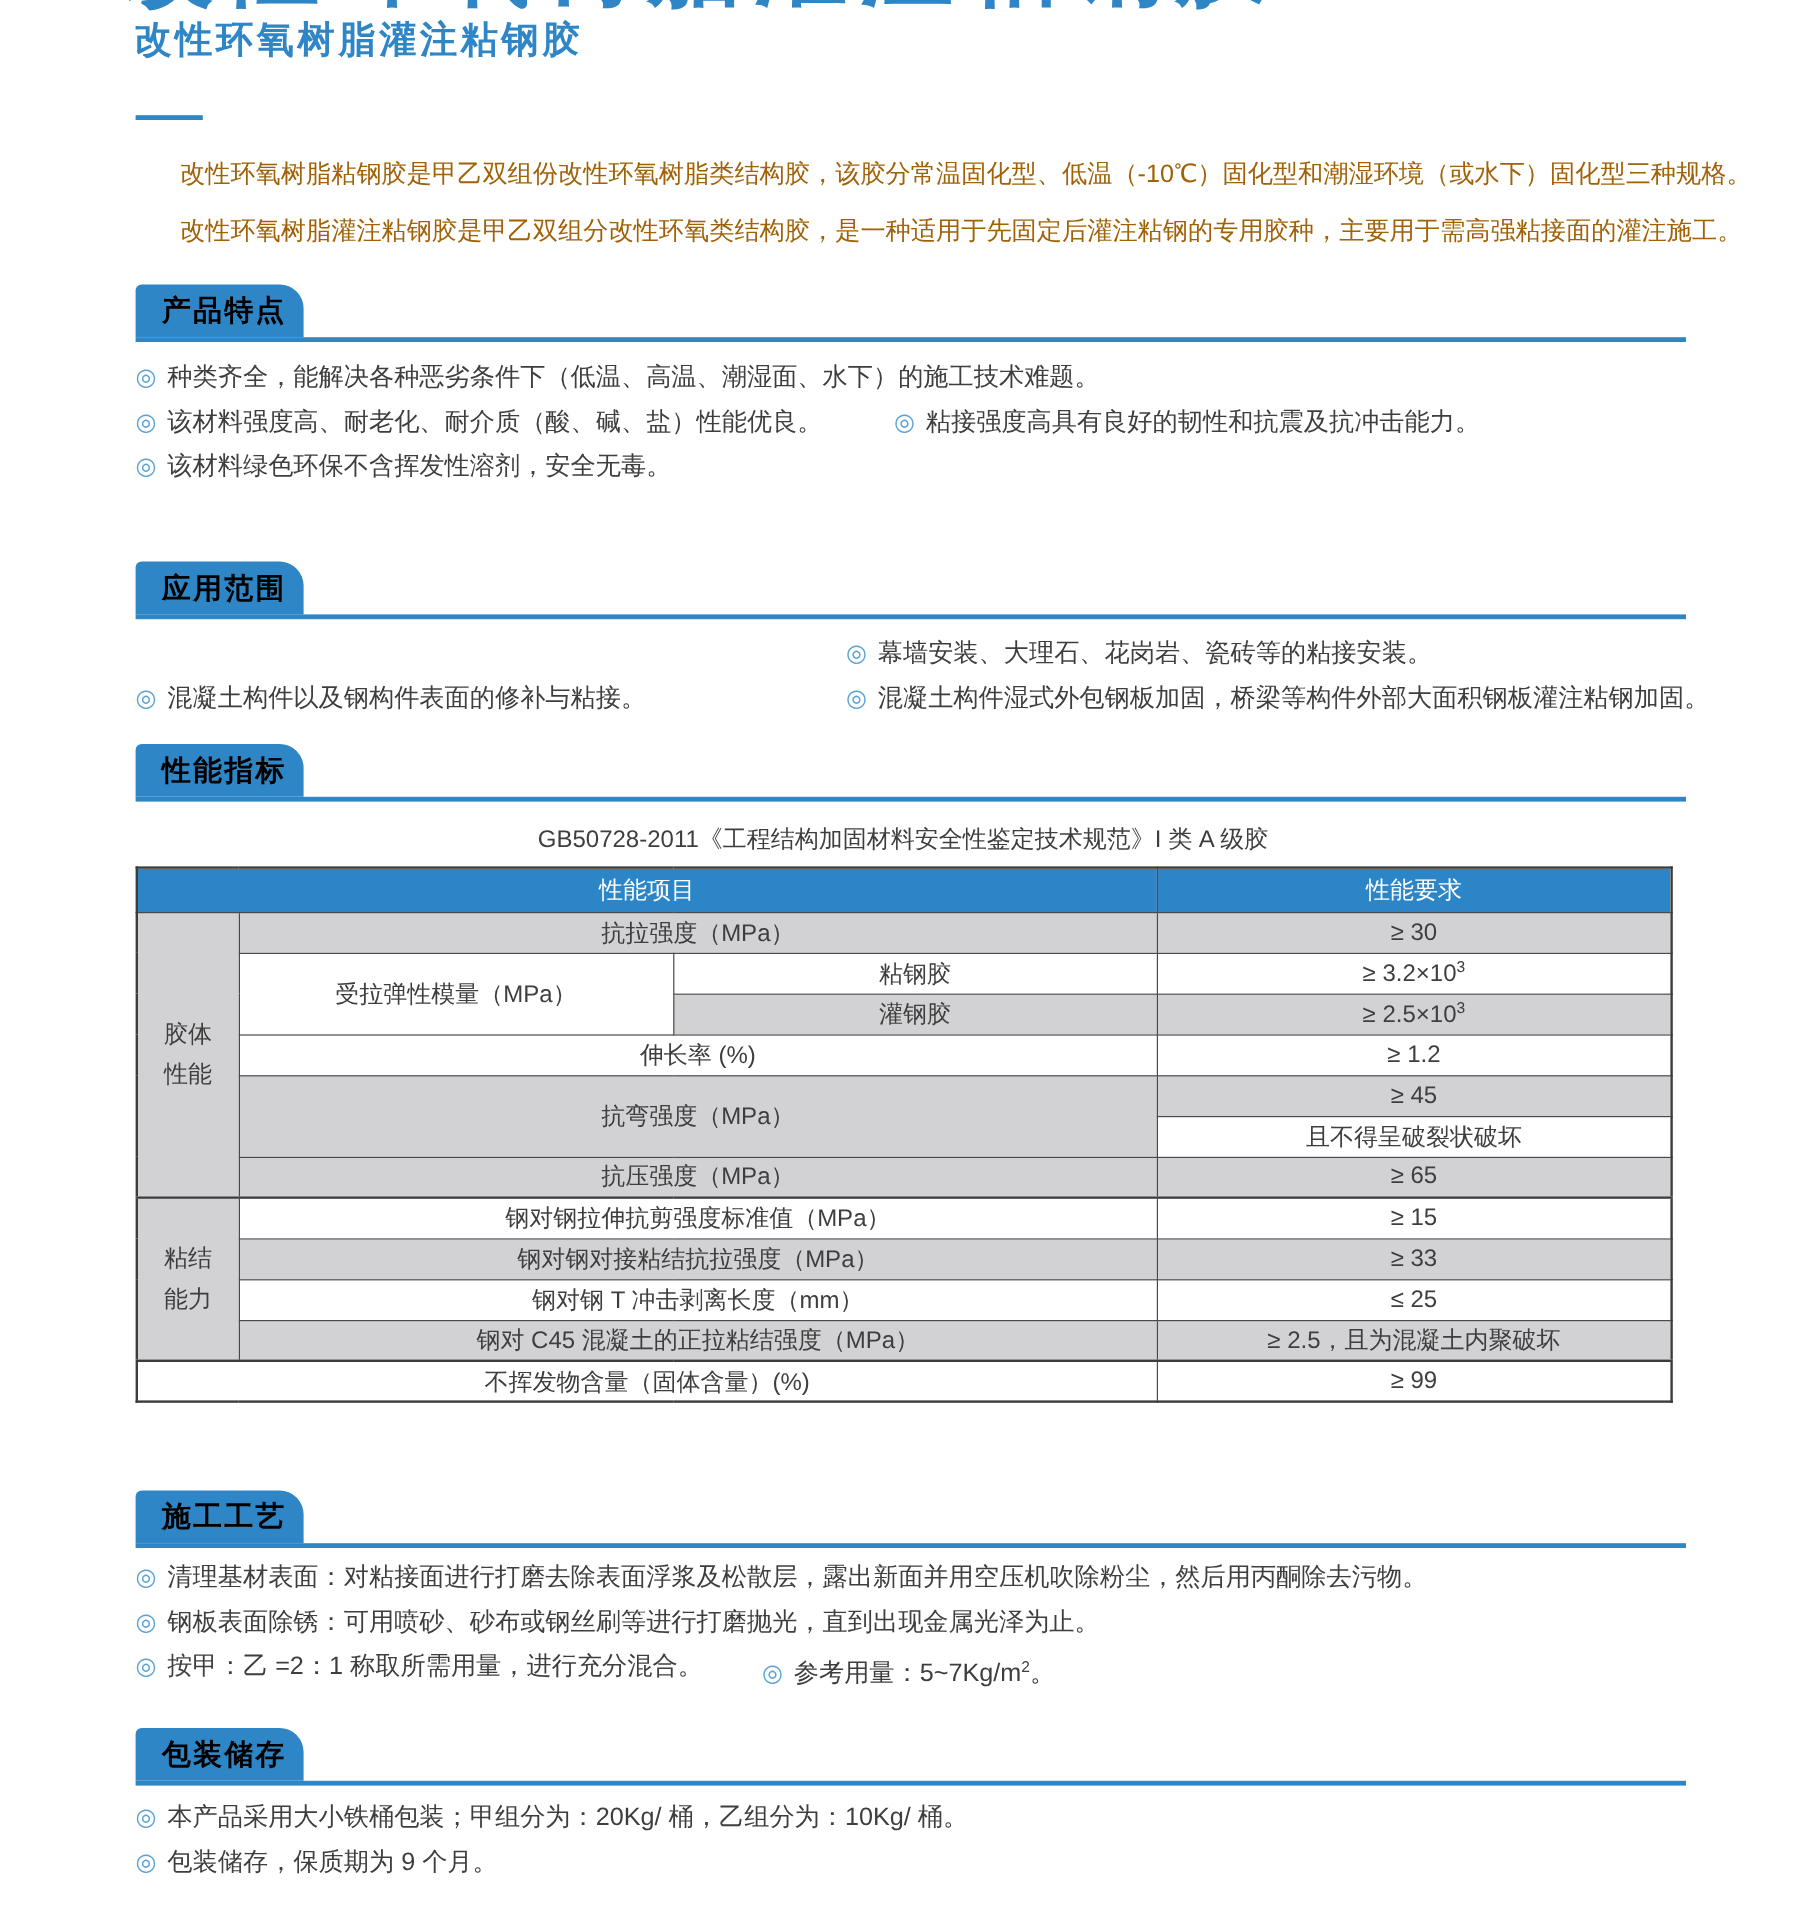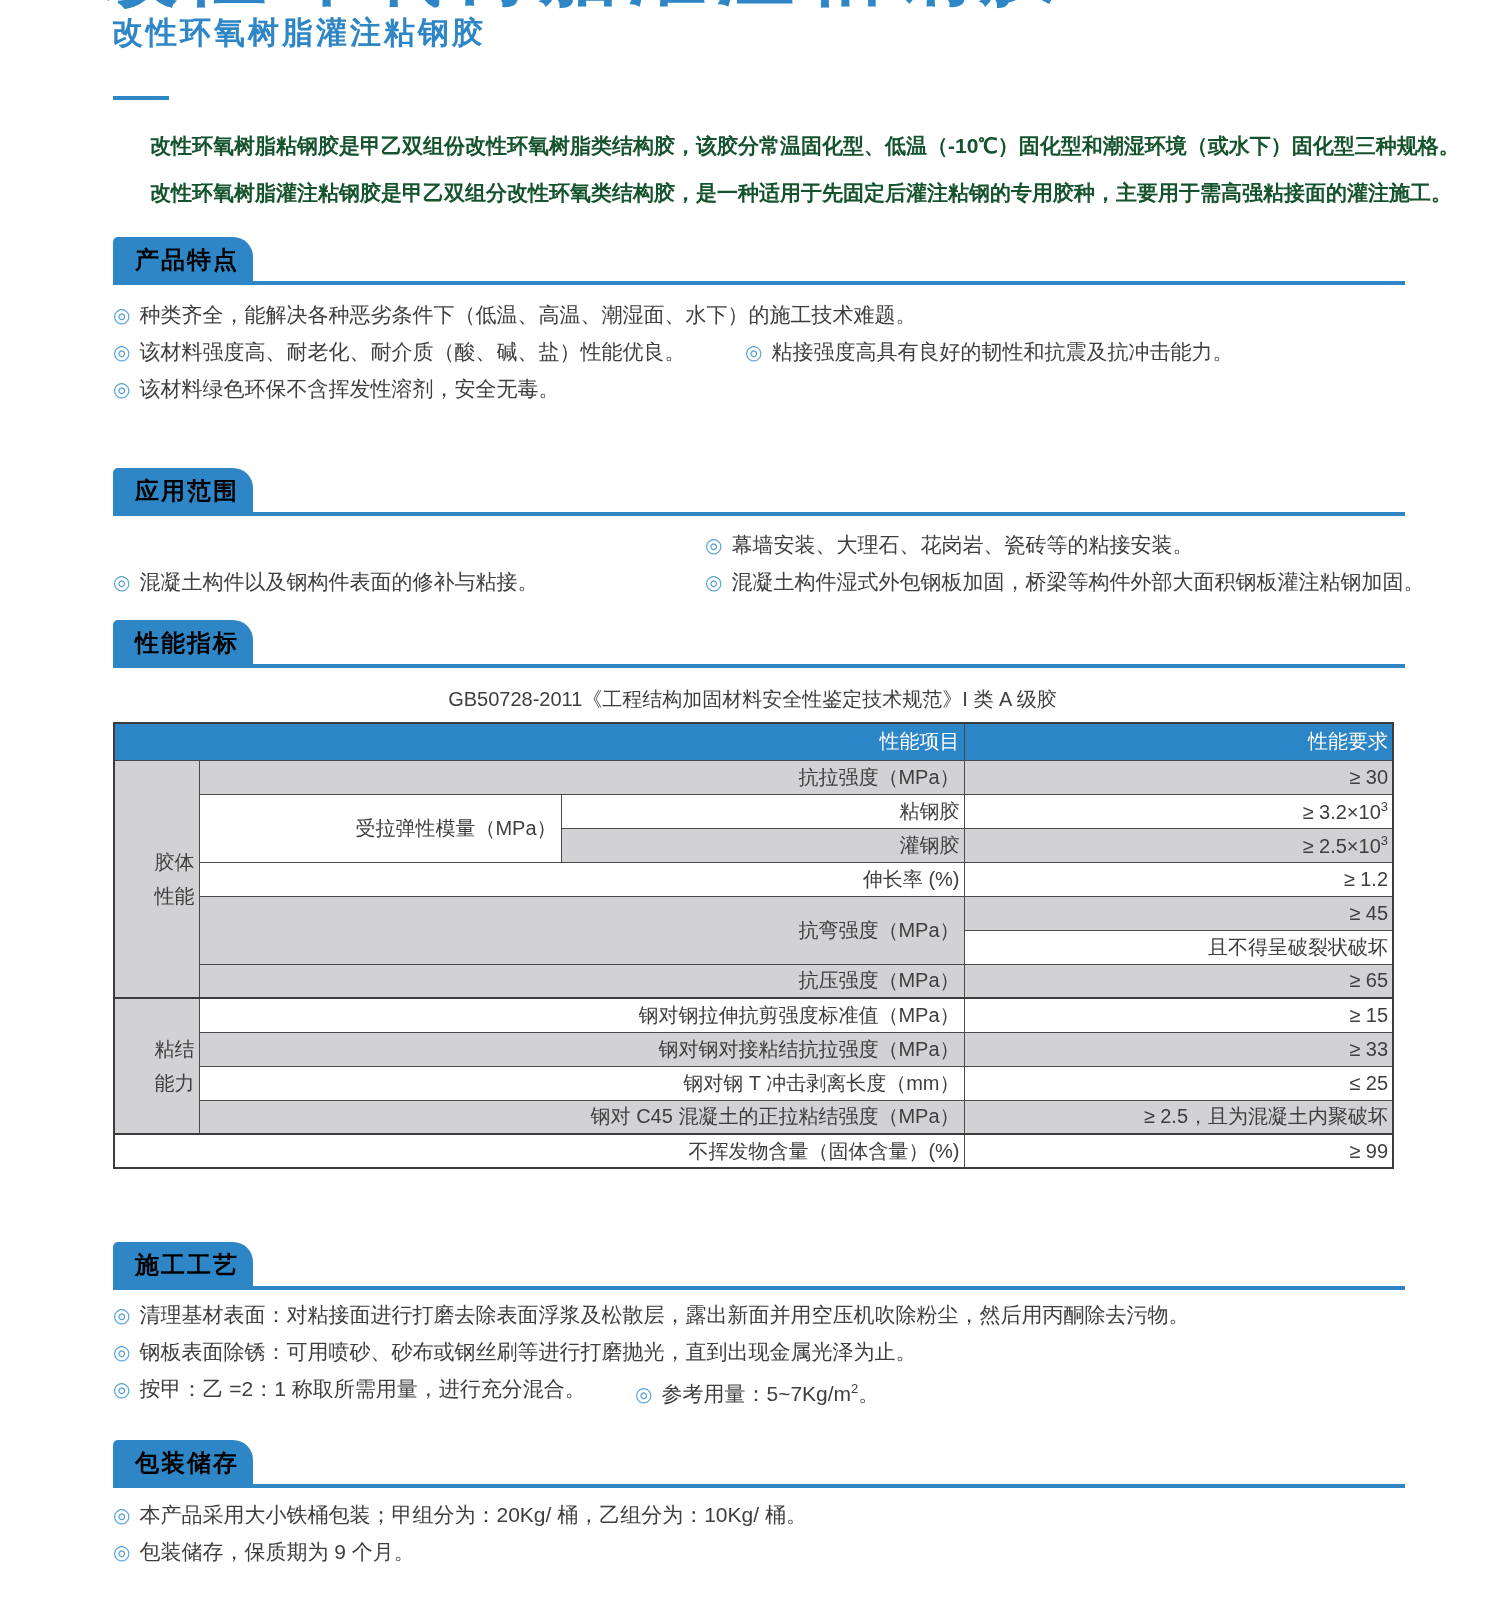--- a/index.html
+++ b/index.html
@@ -8,21 +8,21 @@
 
   
   .title-frag { position:absolute; left:100px; top:0; width:1000px; height:9px; overflow:hidden;
                 color:#2e86c6; font-weight:bold; }
   .title-frag .frag-inner { font-size:78px; line-height:78px; margin-top:-70px; letter-spacing:10px; white-space:nowrap; }
 
   .page-title { position:absolute; left:112px; top:12px; font-size:31px; font-weight:bold;
                 color:#2e86c6; letter-spacing:3px; white-space:nowrap; }
   .title-underline { position:absolute; left:113px; top:96px; width:56px; height:4px; background:#2e86c6; }
 
-  .intro { position:absolute; left:150px; top:122px; width:1260px; font-size:21px; color:#14532d;font-weight:bold; }
+  .intro { position:absolute; left:150px; top:122px; width:1260px; font-size:21px; color:#a16207; }
   .intro .intro-line { line-height:47px; white-space:nowrap; }
 
   
   .section-header { position:absolute; left:113px; width:1292px; }
   .sec-tab { position:relative; width:140px; height:44px; background:#2e86c6;
              border-radius:5px 20px 0 0; color:#000000; font-size:24px; font-weight:bold;
              line-height:46px; padding-left:22px; letter-spacing:2px; z-index:2; }
   .sec-rule { width:1292px; height:4px; background:#2e86c6; }
 
   
@@ -35,21 +35,21 @@
   .pos-632 { left:632px; }
   .pos-592 { left:592px; }
   .pos-522 { left:522px; }
   sup { font-size:13px; }
 
   
   .tbl-caption { position:absolute; left:113px; top:686px; width:1279px; text-align:center;
                  font-size:20px; color:#3e3e3e; white-space:nowrap; }
   table.perf { position:absolute; left:113px; top:722px; width:1279px;
                border-collapse:collapse; table-layout:fixed; font-size:20px; color:#3e3e3e; }
-  table.perf th, table.perf td { border:1px solid #4a4a4a; text-align:right; vertical-align:middle;
+  table.perf th, table.perf td { border:1px solid #4a4a4a; text-align:center; vertical-align:middle;
                                  overflow:hidden; padding:0 4px; }
   table.perf { border:2px solid #3c3c3c; }
   table.perf tr.hrow th { background:#2b85c6; color:#ffffff; font-weight:normal; height:37px; font-size:20px; }
   table.perf tr { height:34px; }
   td.bg-g { background:#d2d2d4; }
   td.bg-w { background:#ffffff; }
   td.gcell { background:#d2d2d4; white-space:pre-line; line-height:34px; }
   tr.tsep td { border-top:2px solid #3c3c3c; }
 </style>
 </head>

